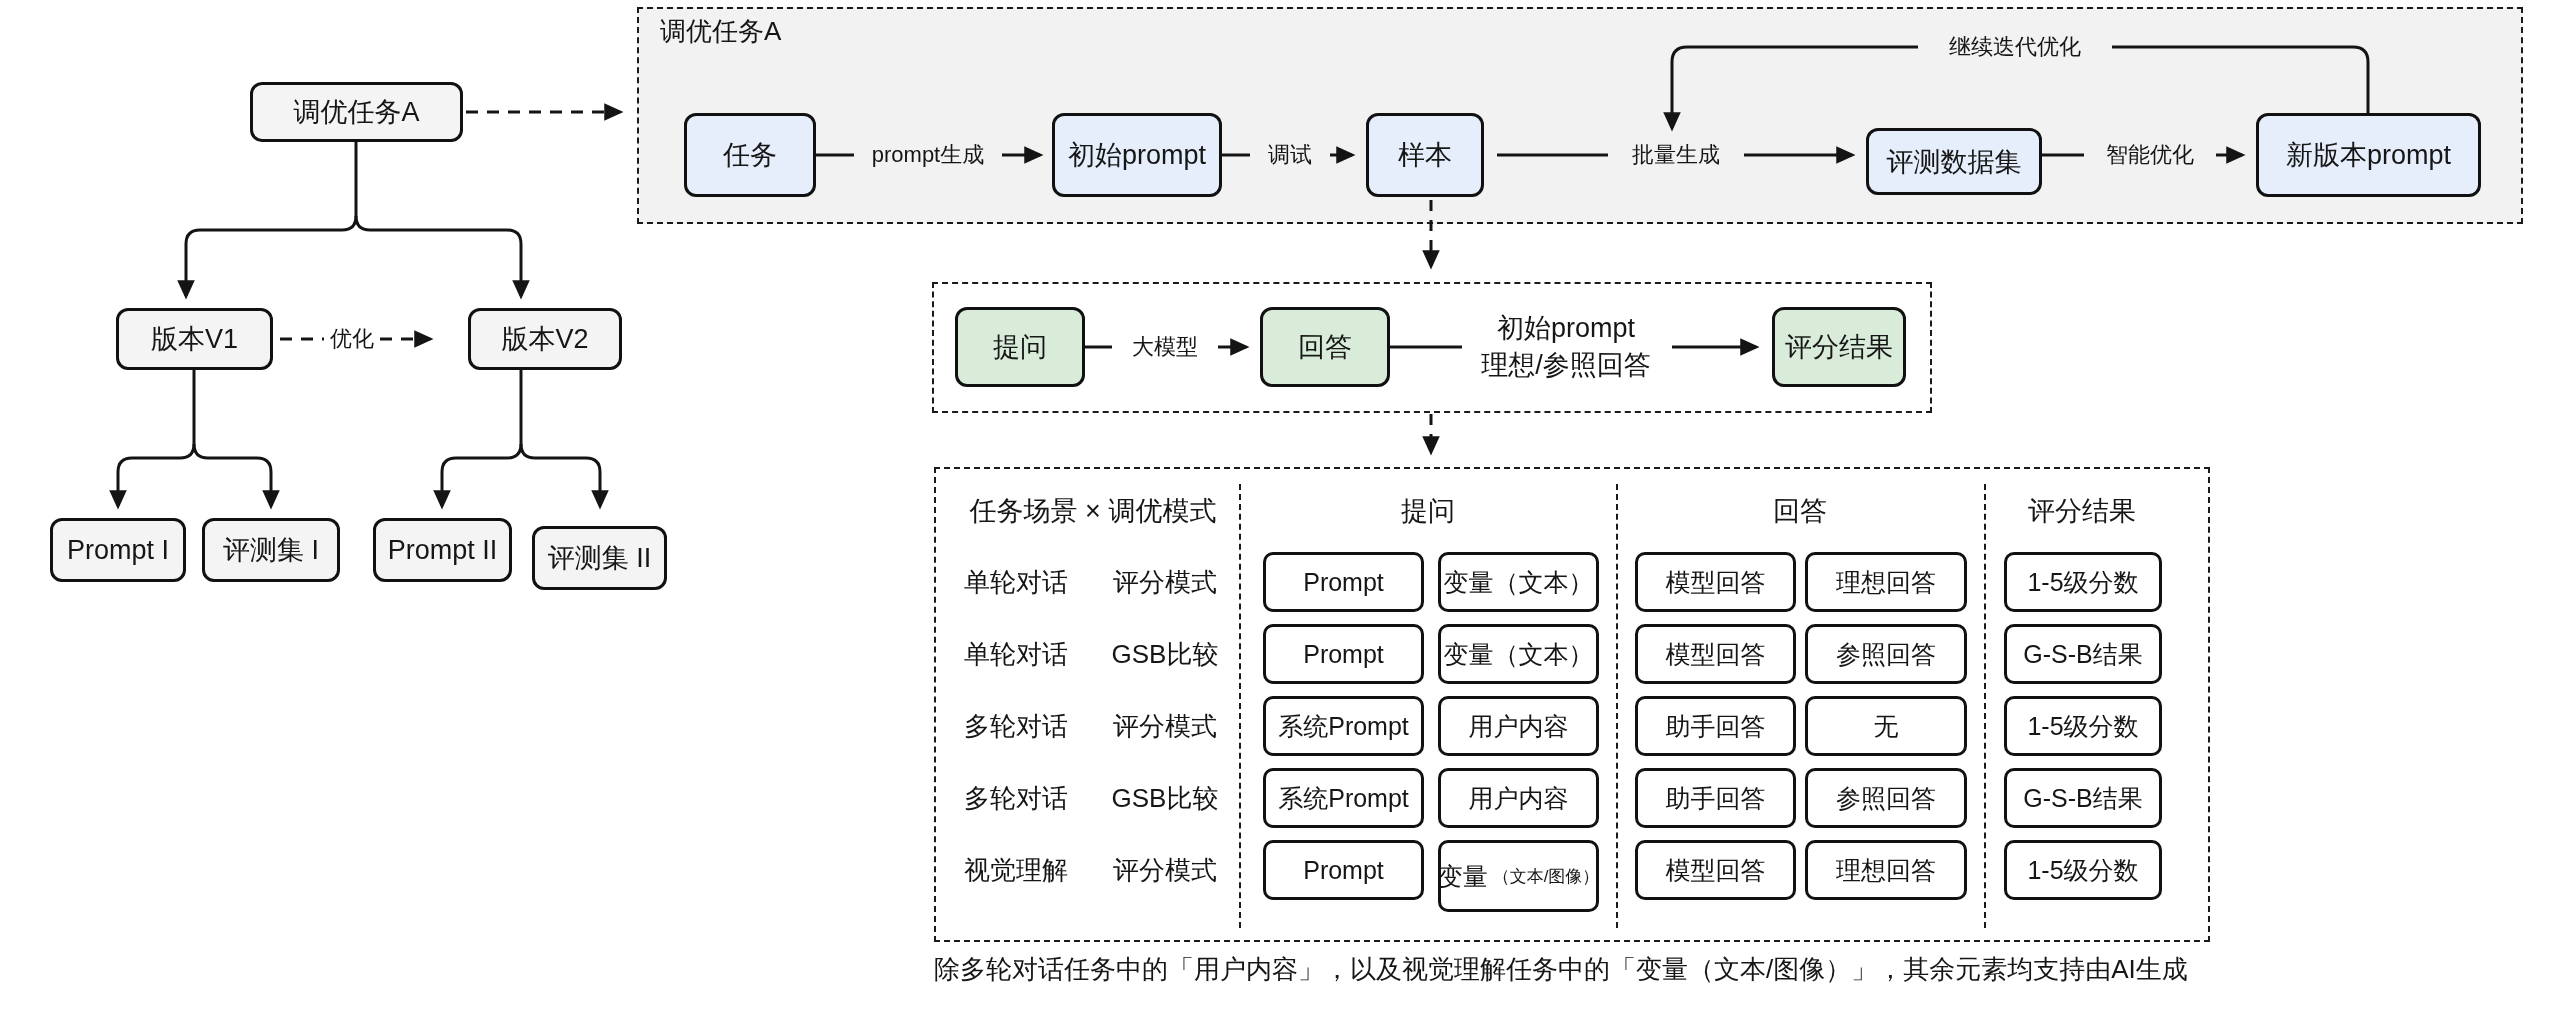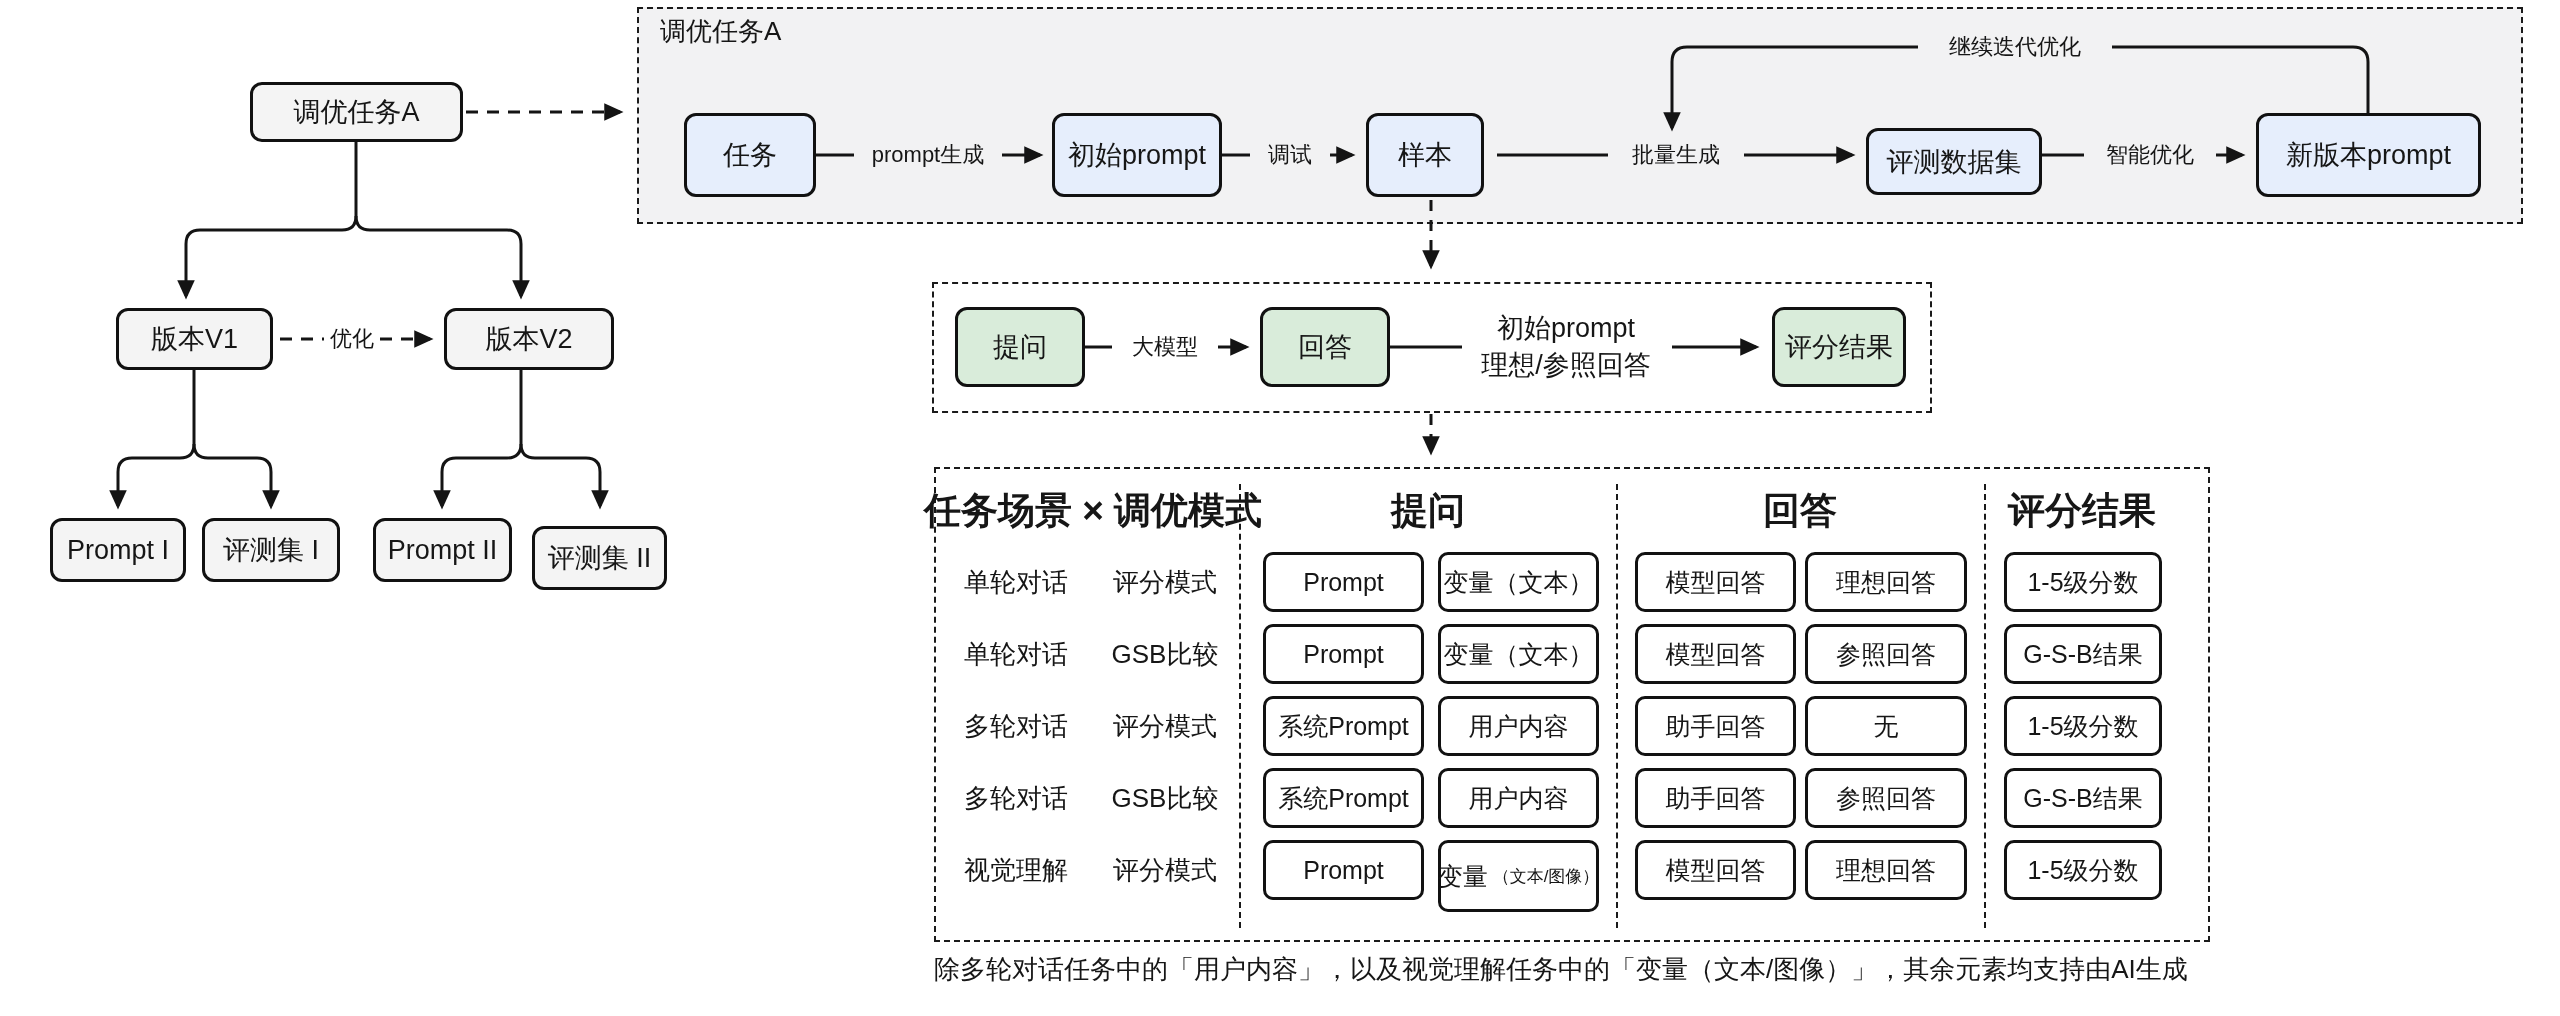--- a/index.html
+++ b/index.html
@@ -12,21 +12,21 @@
   .panel-title{position:absolute;z-index:2;font-size:26px;color:#161616;white-space:nowrap;}
   .node{position:absolute;z-index:2;box-sizing:border-box;display:flex;align-items:center;justify-content:center;
         border:3px solid #111;border-radius:12px;font-size:27px;white-space:nowrap;background:#fff;}
   .node.gray{background:#f4f4f4;}
   .node.blue{background:#e6eefc;}
   .node.green{background:#d9ecda;}
   .lbl{position:absolute;z-index:2;transform:translate(-50%,-50%);font-size:22px;white-space:nowrap;
        display:flex;align-items:center;justify-content:center;text-align:center;}
   .lbl2{position:absolute;z-index:2;transform:translate(-50%,-50%);font-size:27px;line-height:37px;
         display:flex;flex-direction:column;align-items:center;text-align:center;white-space:nowrap;}
-  .hdr{position:absolute;z-index:2;transform:translate(-50%,-50%);font-size:37px;font-weight:700;white-space:nowrap;}
+  .hdr{position:absolute;z-index:2;transform:translate(-50%,-50%);font-size:27px;font-weight:400;white-space:nowrap;}
   .sep{position:absolute;z-index:2;width:0;border-left:2.5px dashed #1a1a1a;}
   .cell{position:absolute;z-index:2;box-sizing:border-box;display:flex;align-items:center;justify-content:center;
         border:3px solid #111;border-radius:10px;background:#fff;font-size:25px;white-space:nowrap;}
   .cell .small{font-size:17px;margin-left:5px;}
   .cell .small:empty{display:none;}
   .rowtxt{position:absolute;z-index:2;transform:translate(-50%,-50%);font-size:26px;white-space:nowrap;}
   .footnote{position:absolute;z-index:2;font-size:26px;white-space:nowrap;}
 </style>
 </head>
 <body>
@@ -80,21 +80,21 @@
       <path d="M1218,347 H1246" marker-end="url(#ah)"></path>
       <path d="M1390,347 H1462"></path>
       <path d="M1672,347 H1756" marker-end="url(#ah)"></path>
 
       <path d="M1431,414 V452" stroke-dasharray="11 9" marker-end="url(#ah)"></path>
     </g>
   </svg>
 
   <div class="node gray" style="left:250px;top:82px;width:213px;height:60px;">调优任务A</div>
   <div class="node gray" style="left:116px;top:308px;width:157px;height:62px;">版本V1</div>
-  <div class="node gray" style="left:444px;top:308px;width:170px;height:62px;">版本V2</div>
+  <div class="node gray" style="left:468px;top:308px;width:154px;height:62px;">版本V2</div>
   <div class="lbl" style="left:352px;top:339px;">优化</div>
   <div class="node gray" style="left:50px;top:518px;width:136px;height:64px;">Prompt I</div>
   <div class="node gray" style="left:202px;top:518px;width:138px;height:64px;">评测集 I</div>
   <div class="node gray" style="left:373px;top:518px;width:139px;height:64px;">Prompt II</div>
   <div class="node gray" style="left:532px;top:518px;width:135px;height:64px;margin-top:8px;">评测集 II</div>
 
   <div class="panel-title" style="left:660px;top:14px;">调优任务A</div>
   <div class="node blue" style="left:684px;top:113px;width:132px;height:84px;">任务</div>
   <div class="lbl" style="left:928px;top:155px;">prompt生成</div>
   <div class="node blue" style="left:1052px;top:113px;width:170px;height:84px;">初始prompt</div>

